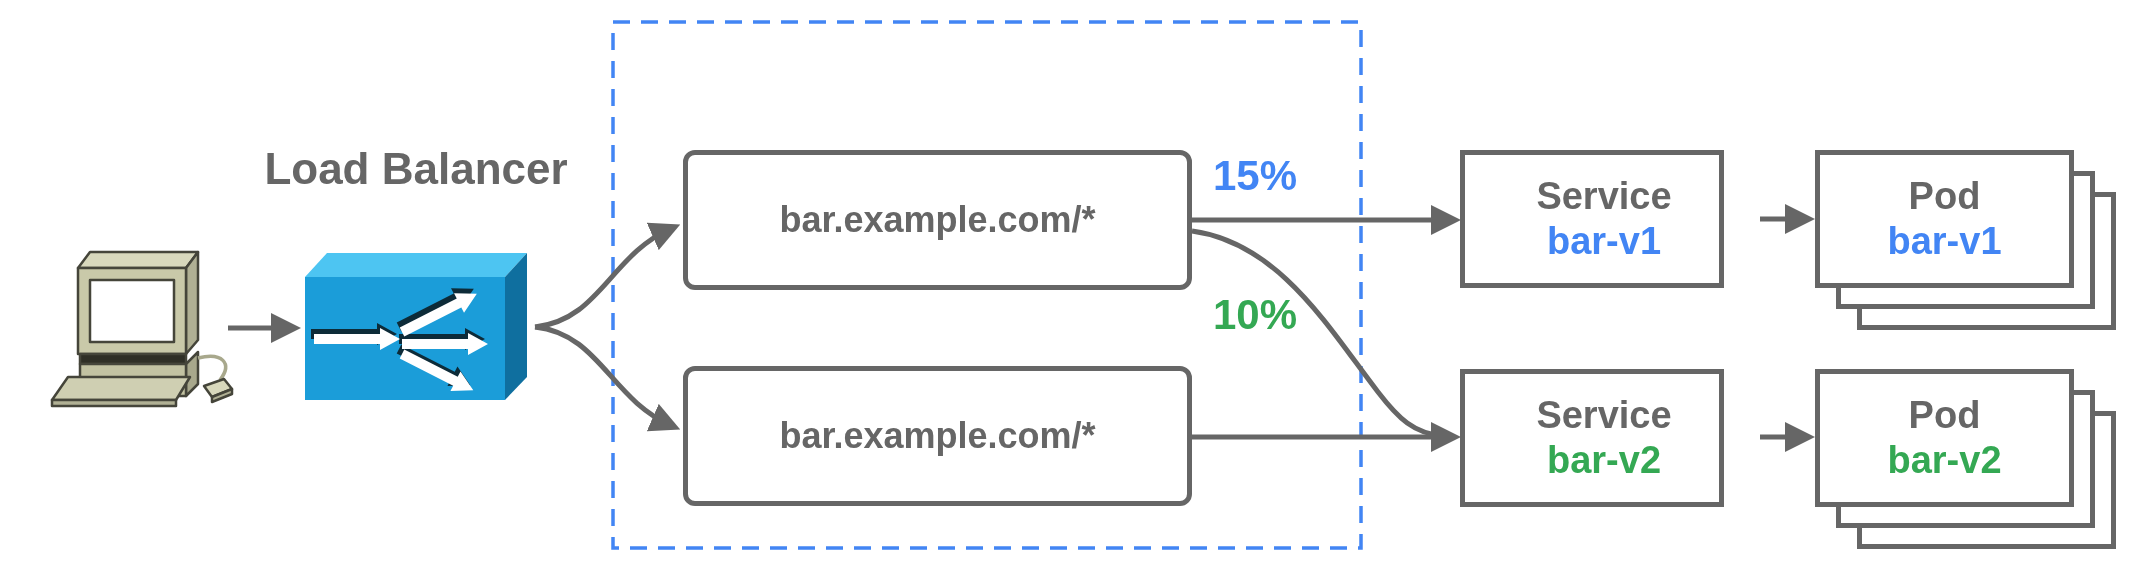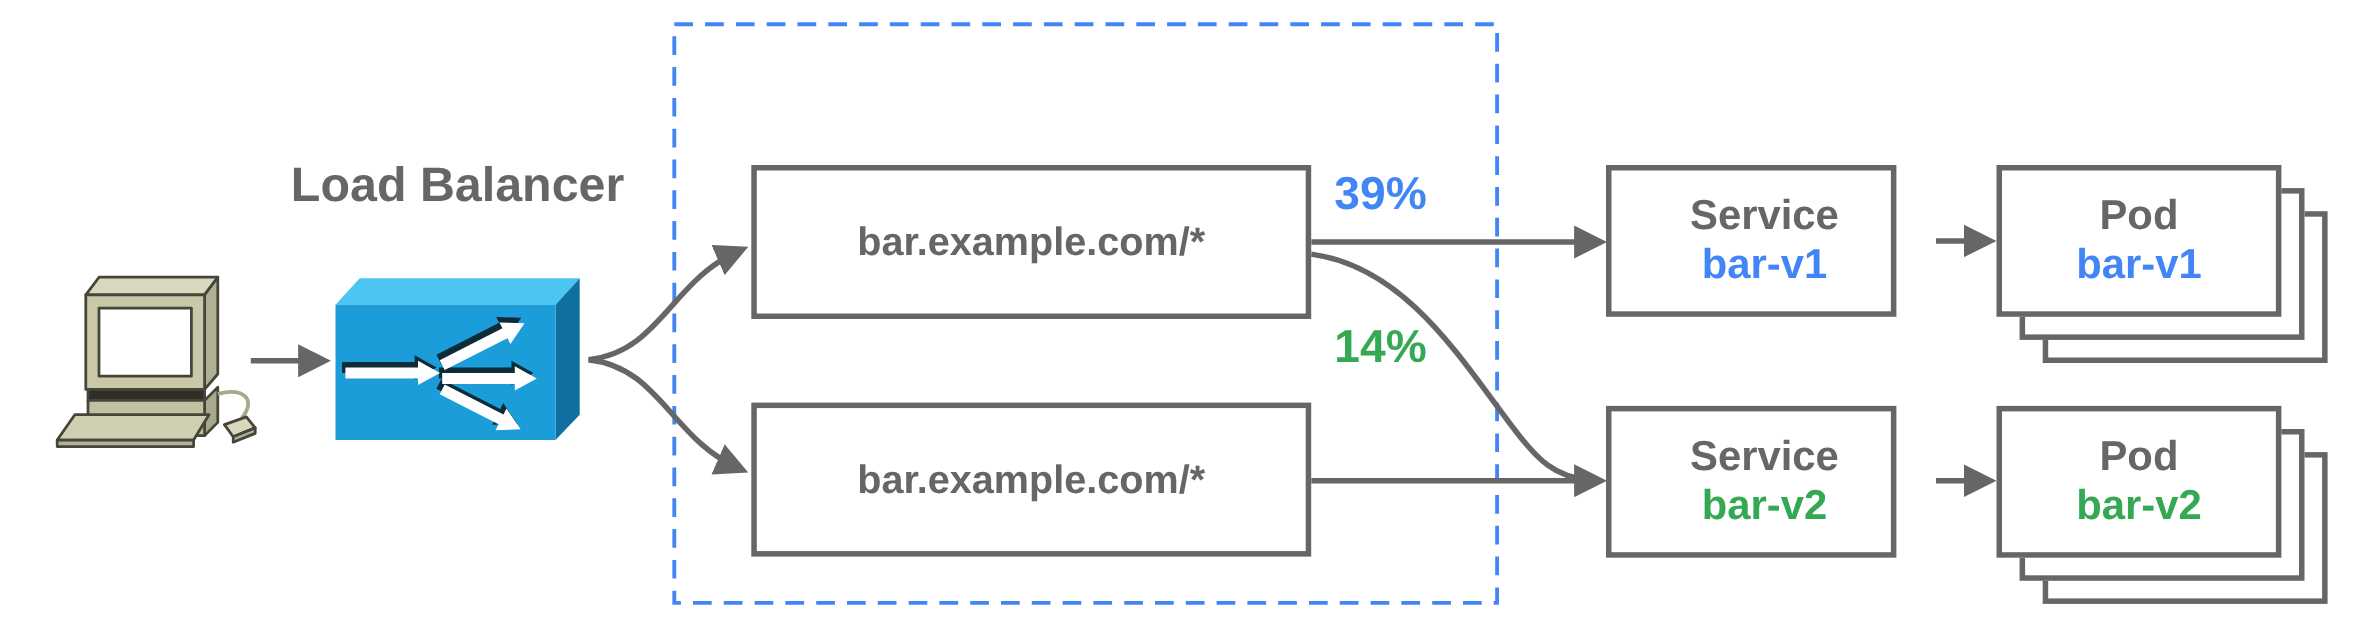--- a/index.html
+++ b/index.html
@@ -23,21 +23,21 @@
     font-size:38px;line-height:1.22;
   }
   .node{
     position:absolute;box-sizing:border-box;
     background:#ffffff;border:5px solid var(--gray);
     display:flex;flex-direction:column;align-items:center;justify-content:center;
     text-align:center;color:var(--gray);
   }
   .node span{display:block;line-height:1.18;}
   .node span:empty{display:none;}
-  .route-box{left:683px;width:509px;height:140px;font-size:36px;}
+  .route-box{left:683px;width:509px;height:140px;font-size:36px;border-radius:12px;}
   .route-1{top:150px;}
   .route-2{top:366px;}
   .entity{width:264px;height:138px;font-size:38px;left:1460px;padding-left:24px;}
   .svc-1{top:150px;}
   .svc-2{top:369px;}
   .pod-main{left:1815px;width:259px;height:138px;font-size:38px;position:absolute;}
   .pod-layer{
     position:absolute;box-sizing:border-box;width:259px;height:138px;
     background:#fff;border:5px solid var(--gray);
   }
@@ -137,22 +137,22 @@
 
   <div class="node route-box route-1">
     <span>bar.example.com/*</span>
 
   </div>
 
   <div class="node route-box route-2">
     <span>bar.example.com/*</span>
   </div>
 
-  <div class="pct pct-90">39%</div>
-  <div class="pct pct-10">14%</div>
+  <div class="pct pct-90">15%</div>
+  <div class="pct pct-10">10%</div>
 
   <div class="node entity svc-1">
     <span>Service</span>
     <span class="text-blue">bar-v1</span>
   </div>
 
   <div class="node entity svc-2">
     <span>Service</span>
     <span class="text-green">bar-v2</span>
   </div>

